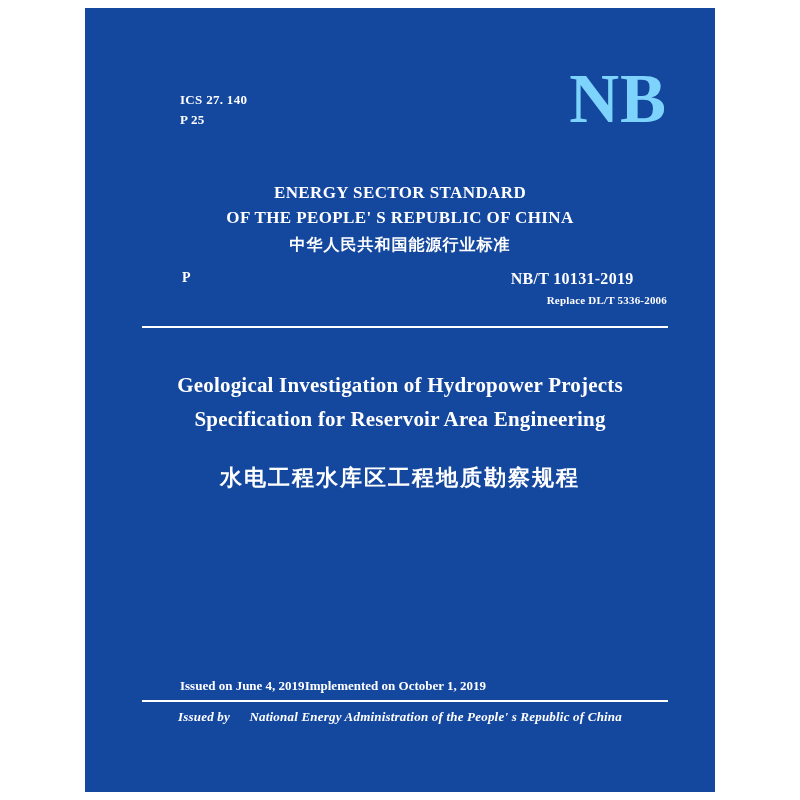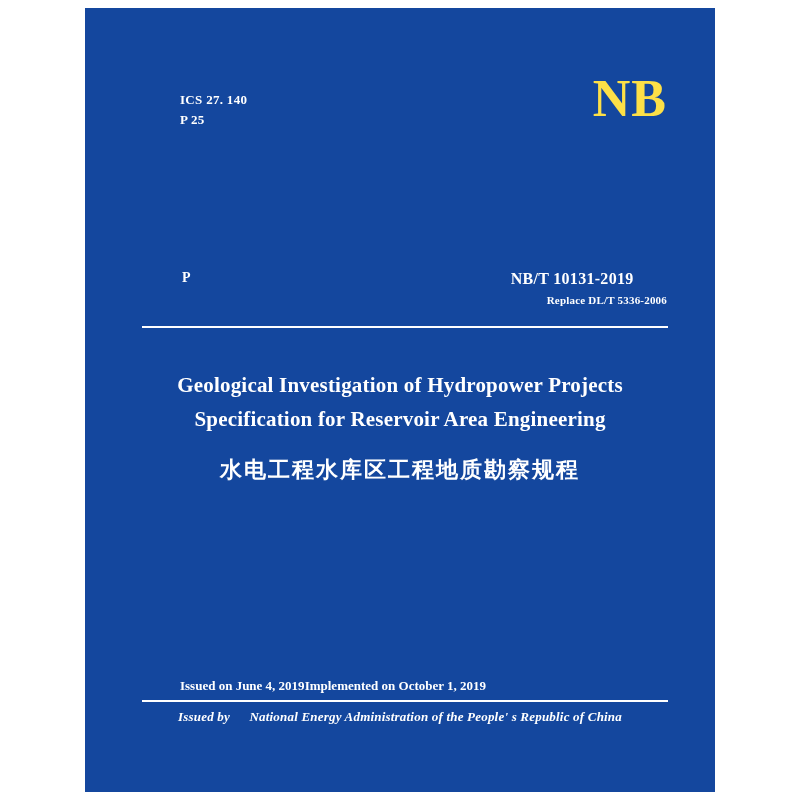--- a/index.html
+++ b/index.html
@@ -35,24 +35,24 @@
     font-size: 13px;
     line-height: 20px;
     letter-spacing: 0.3px;
   }
   .nb-logo {
     position: absolute;
     right: 48px;
     top: 58px;
     font-family: "Liberation Serif", serif;
     font-weight: bold;
-    font-size: 52px;
+    font-size: 69px;
     line-height: 66px;
     letter-spacing: 1px;
-    color: #fde047;
+    color: #7dd3fc;
   }
   .title-block {
     position: absolute;
     left: 0;
     right: 0;
     top: 172px;
     text-align: center;
   }
   .title-en1, .title-en2 {
     font-weight: bold;
@@ -119,21 +119,21 @@
     font-weight: bold;
     font-size: 21px;
     line-height: 34px;
     letter-spacing: 0.2px;
   }
   .subject-cn {
     font-weight: bold;
     font-size: 22px;
     line-height: 40px;
     letter-spacing: 2px;
-    margin-top: 14px;
+    margin-top: 22px;
     font-family: "DejaVu Sans", sans-serif;
     text-align: center;
   }
   .dates-row {
     position: absolute;
     left: 95px;
     right: 60px;
     top: 670px;
     display: flex;
     font-weight: bold;
@@ -159,20 +159,25 @@
 
   <div class="cover">
 
     <div class="ics-block">
       <div>ICS 27. 140</div>
       <div>P 25</div>
     </div>
 
     <div class="nb-logo">NB</div>
 
+    <div class="title-block">
+      <div class="title-en1">ENERGY SECTOR STANDARD</div>
+      <div class="title-en2">OF THE PEOPLE' S REPUBLIC OF CHINA</div>
+      <div class="title-cn">中华人民共和国能源行业标准</div>
+    </div>
 
     <div class="code-row">
       <div class="code-p">P</div>
       <div class="code-main">
         <div class="code-number">NB/T 10131-2019</div>
         <div class="code-replace">Replace DL/T 5336-2006</div>
       </div>
     </div>
 
     <div class="rule rule-top"></div>

